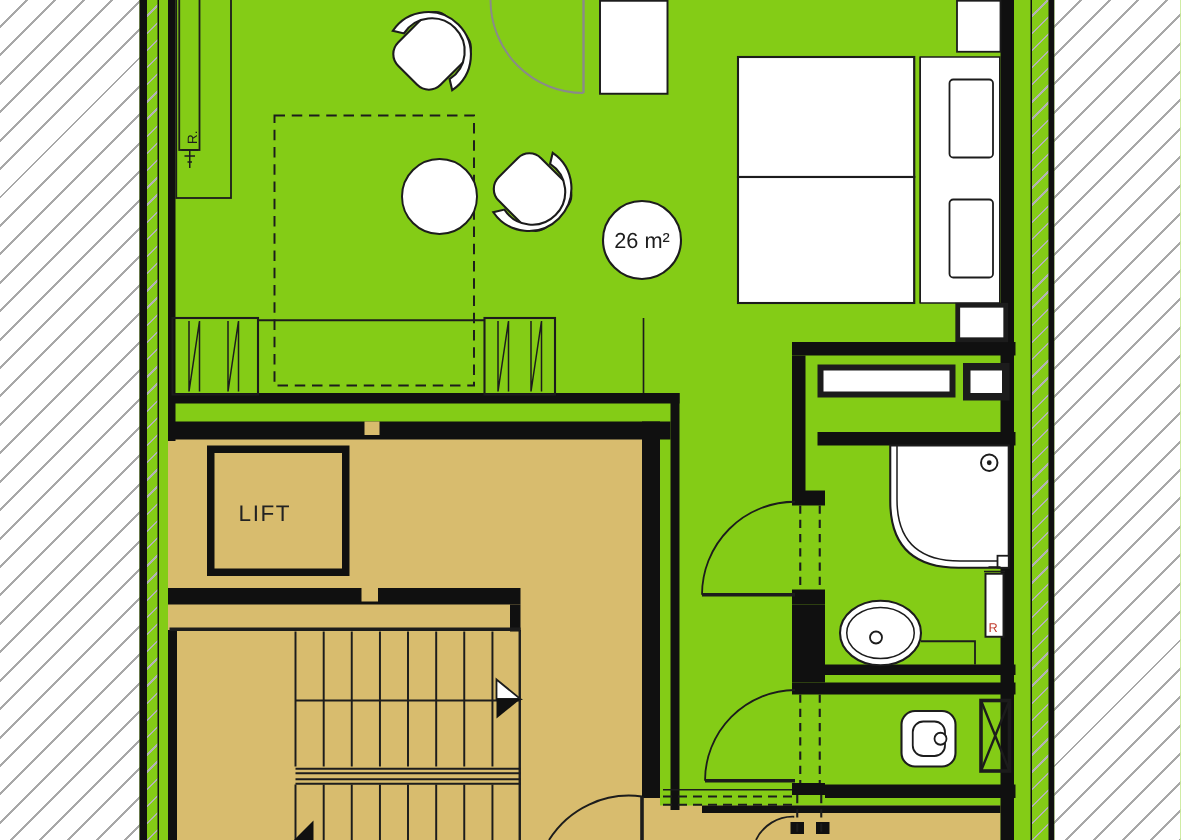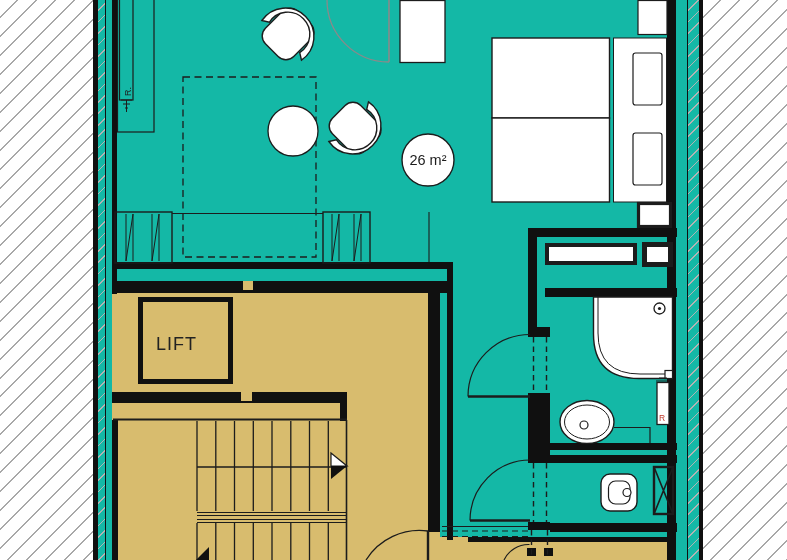--- a/index.html
+++ b/index.html
@@ -1,27 +1,27 @@
 <!DOCTYPE html>
 <html><head>
 <meta charset="utf-8">
 <style>
   html,body{margin:0;padding:0;background:#ffffff;}
-  #plan{position:relative;width:787px;height:560px;background:#14b8a6;overflow:hidden;
+  #plan{position:relative;width:787px;height:560px;background:#84cc16;overflow:hidden;
         font-family:"Liberation Sans", sans-serif;}
   .wall{position:absolute;background:#101010;}
   .tan{position:absolute;background:#d8bc6e;}
   .hatch{position:absolute;background:
      repeating-linear-gradient(135deg,#ffffff 0 12px,#a8a8a8 12px 13.4px);}
   .hatch-fine{position:absolute;background:
      repeating-linear-gradient(135deg,rgba(255,255,255,0) 0 7px,#b3b3b3 7px 8.1px);}
   .lift-room{position:absolute;border:5px solid #101010;background:#d8bc6e;}
   .label{position:absolute;color:#1c1c1c;}
   #lift-label{left:143px;top:334px;width:67px;height:20px;text-align:center;
-              font-size:18px;letter-spacing:1px;color:#222;}
+              font-size:15px;letter-spacing:1px;color:#222;}
   svg{position:absolute;left:0;top:0;pointer-events:none;}
   svg text{font-family:"Liberation Sans", sans-serif;}
 </style>
 </head>
 <body>
 
 <div id="plan">
 
   <div class="hatch" style="left:0;top:0;width:93px;height:560px"></div>
   <div class="wall" style="left:93px;top:0;width:5px;height:560px"></div>

